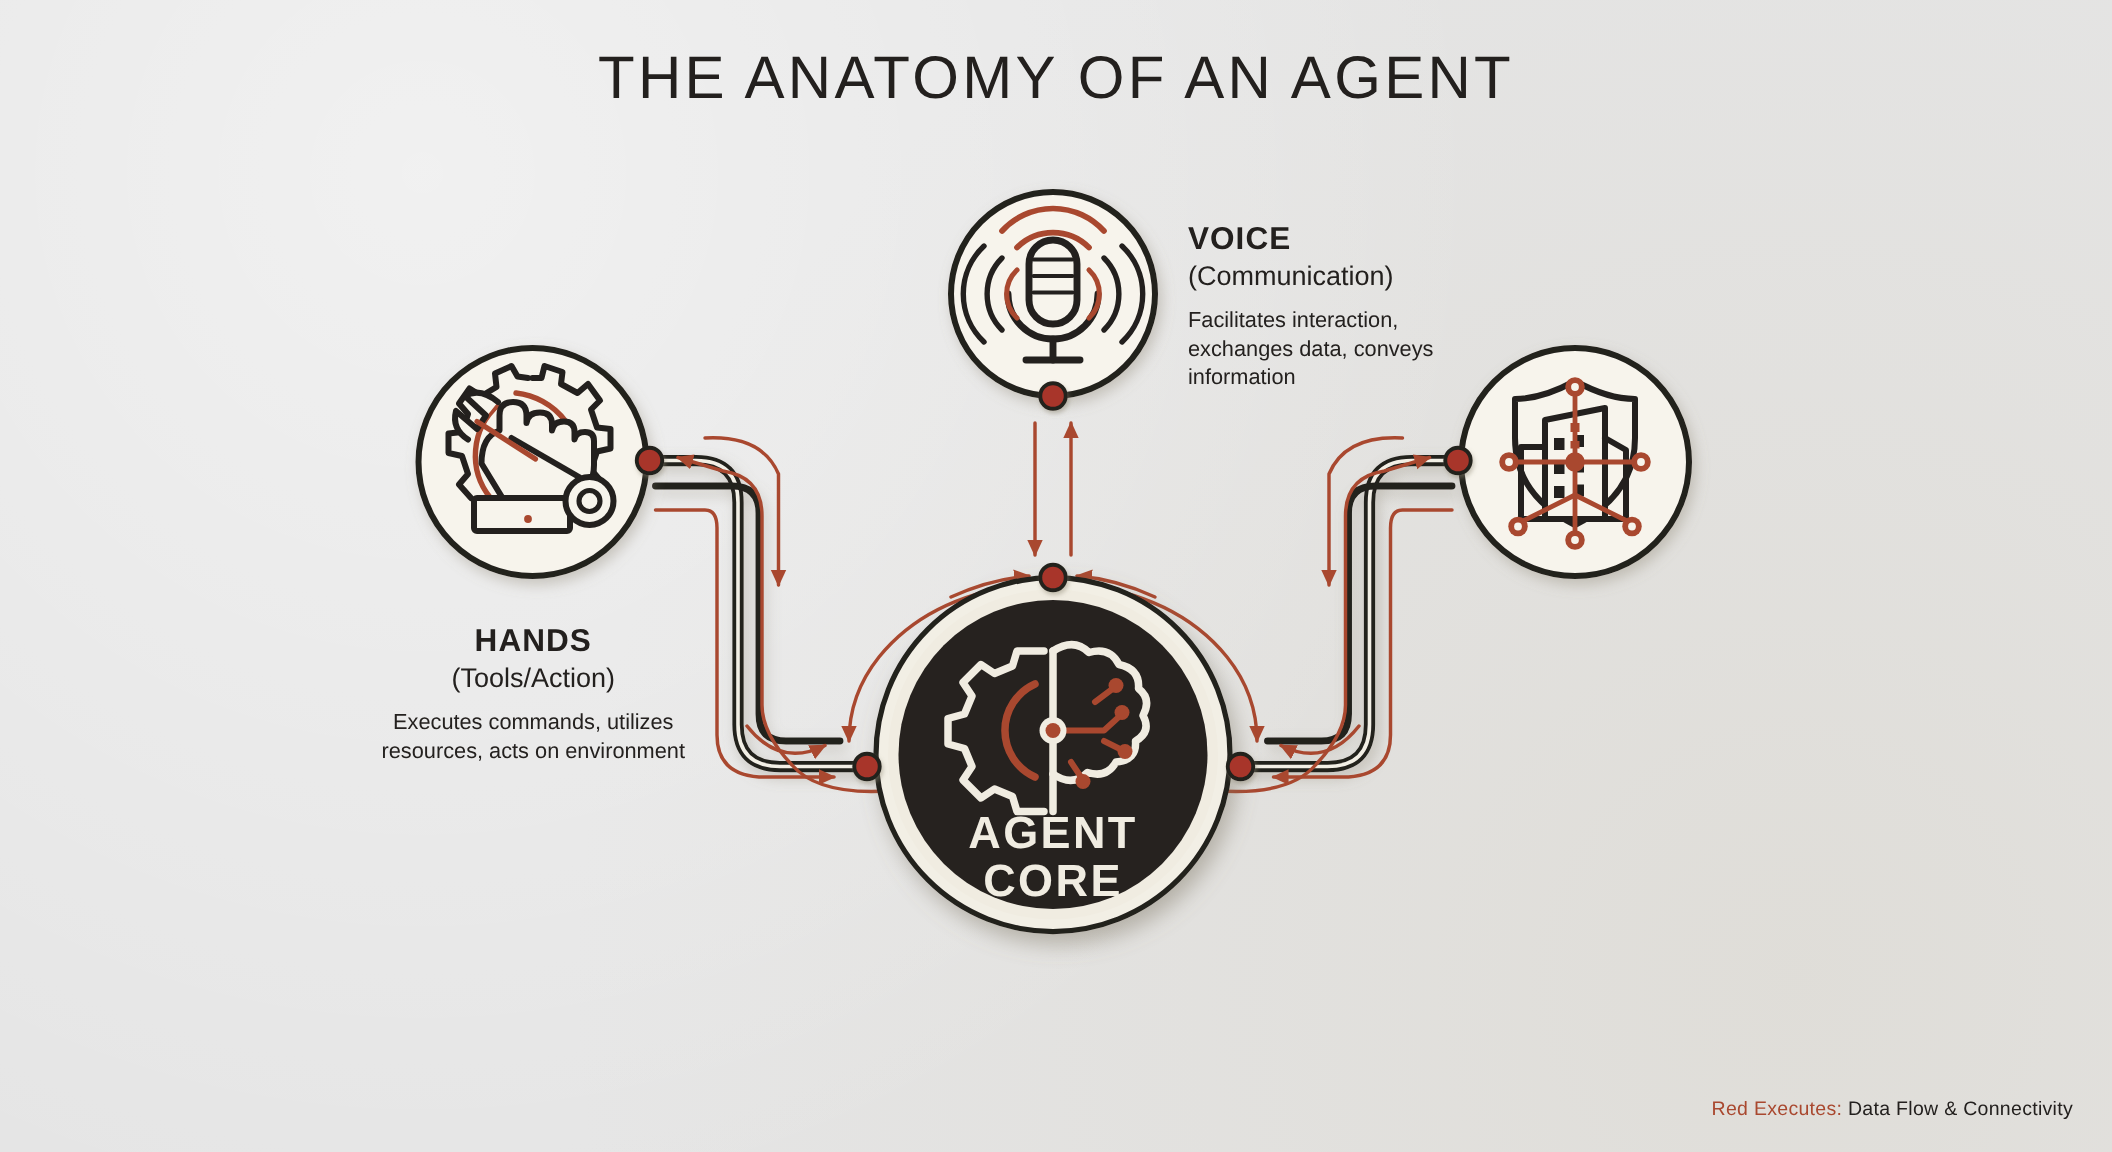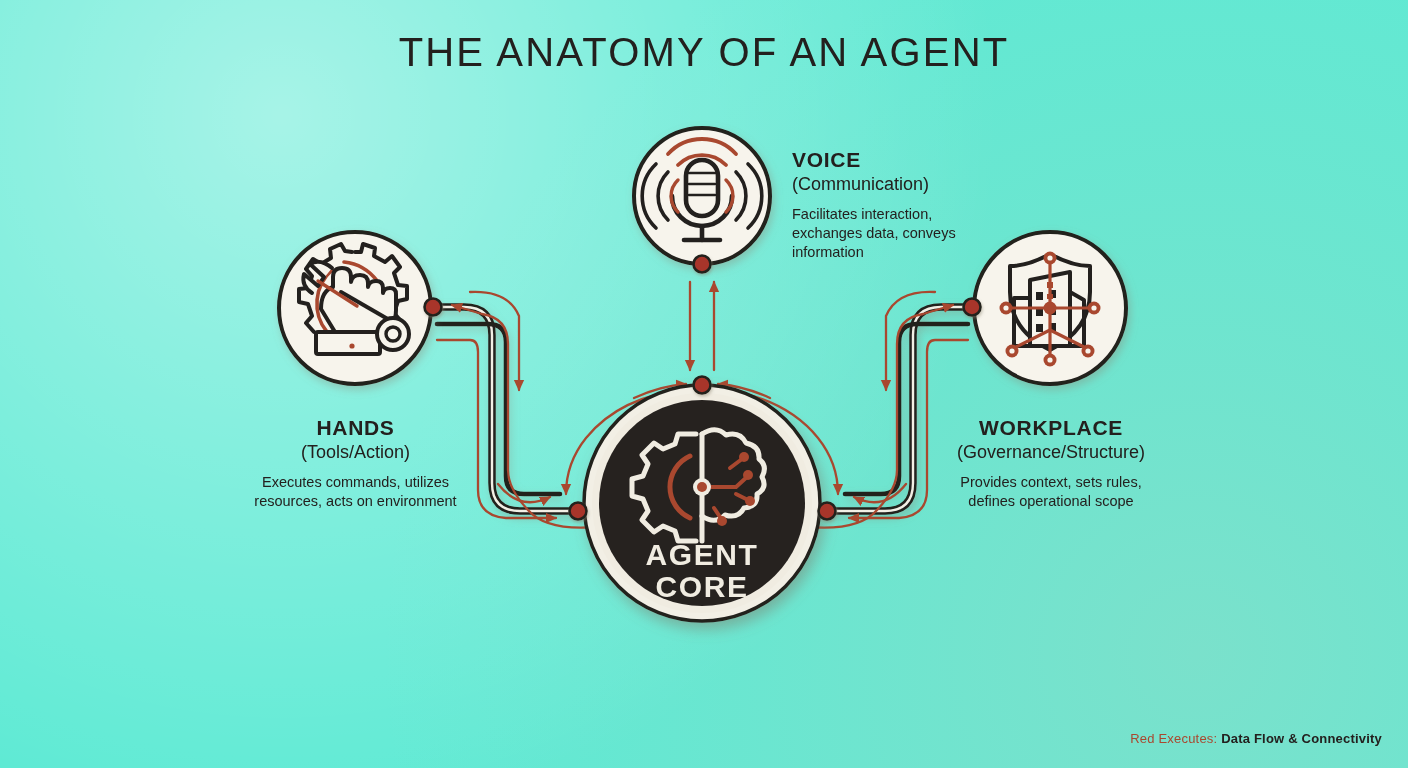--- a/index.html
+++ b/index.html
@@ -4,21 +4,21 @@
 <style>
   html, body {
     margin: 0;
     padding: 0;
     background: #ffffff;
   }
   #stage {
     position: relative;
     width: 1408px;
     height: 768px;
-    background: #5eead4;
+    background: #e5e5e5;
     overflow: hidden;
     font-family: "Liberation Sans", sans-serif;
   }
   
   #grain {
     position: absolute;
     inset: 0;
     pointer-events: none;
     background:
       radial-gradient(circle at 20% 15%, rgba(255,255,255,0.45), rgba(255,255,255,0) 55%),
@@ -88,21 +88,21 @@
     right: 26px;
     bottom: 22px;
     font-size: 13px;
     letter-spacing: 0.2px;
   }
   #footer-note .fn-key {
     color: #a9482f;
   }
   #footer-note .fn-val {
     color: #23201e;
-    font-weight: bold;
+    font-weight: normal;
   }
   .core-text {
     font-family: "Liberation Sans", sans-serif;
     font-weight: bold;
     fill: #f0ece1;
     letter-spacing: 1.6px;
   }
 </style>
 </head>
 <body>
@@ -321,24 +321,19 @@
     <div class="lb-sub">(Communication)</div>
     <div class="lb-desc">Facilitates interaction, exchanges data, conveys information</div>
   </div>
 
   <div class="label-block" id="label-hands">
     <div class="lb-title">HANDS</div>
     <div class="lb-sub">(Tools/Action)</div>
     <div class="lb-desc">Executes commands, utilizes resources, acts on environment</div>
   </div>
 
-  <div class="label-block" id="label-workplace">
-    <div class="lb-title">WORKPLACE</div>
-    <div class="lb-sub">(Governance/Structure)</div>
-    <div class="lb-desc">Provides context, sets rules, defines operational scope</div>
-  </div>
 
   <div id="footer-note">
     <span class="fn-key">Red Executes:</span>
     <span class="fn-val">Data Flow &amp; Connectivity</span>
   </div>
 
 </div>
 
 </body></html>

